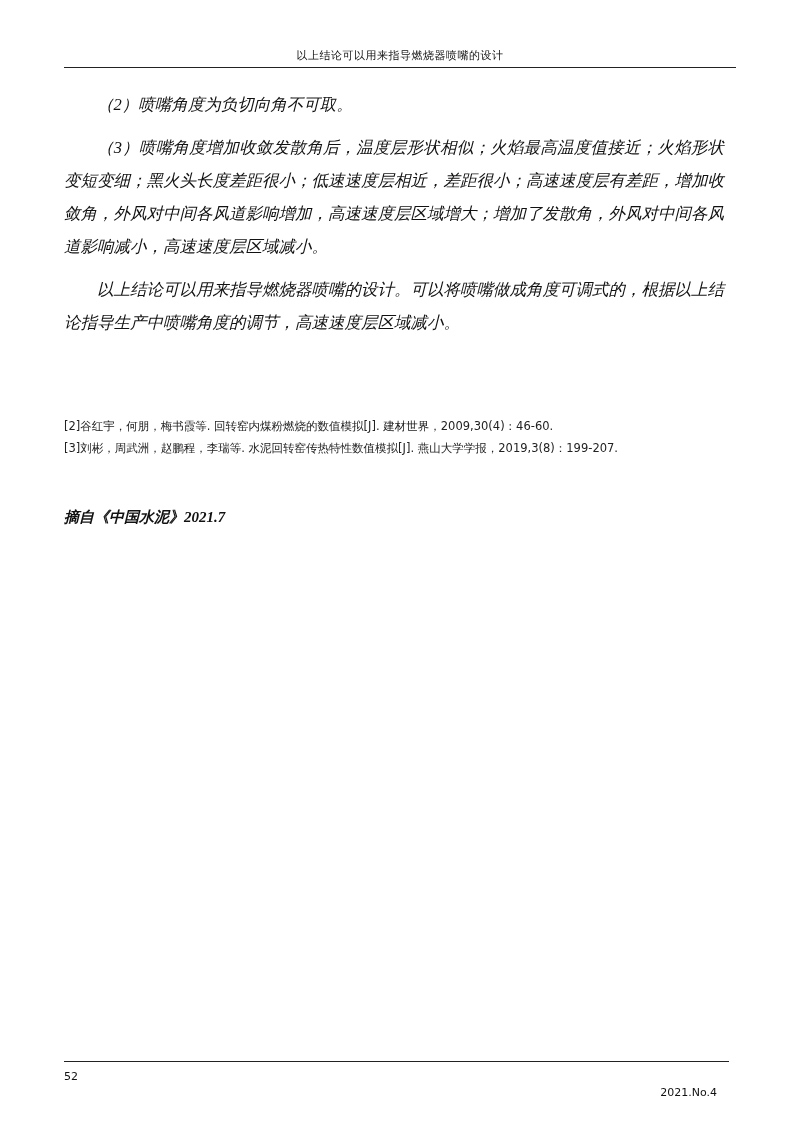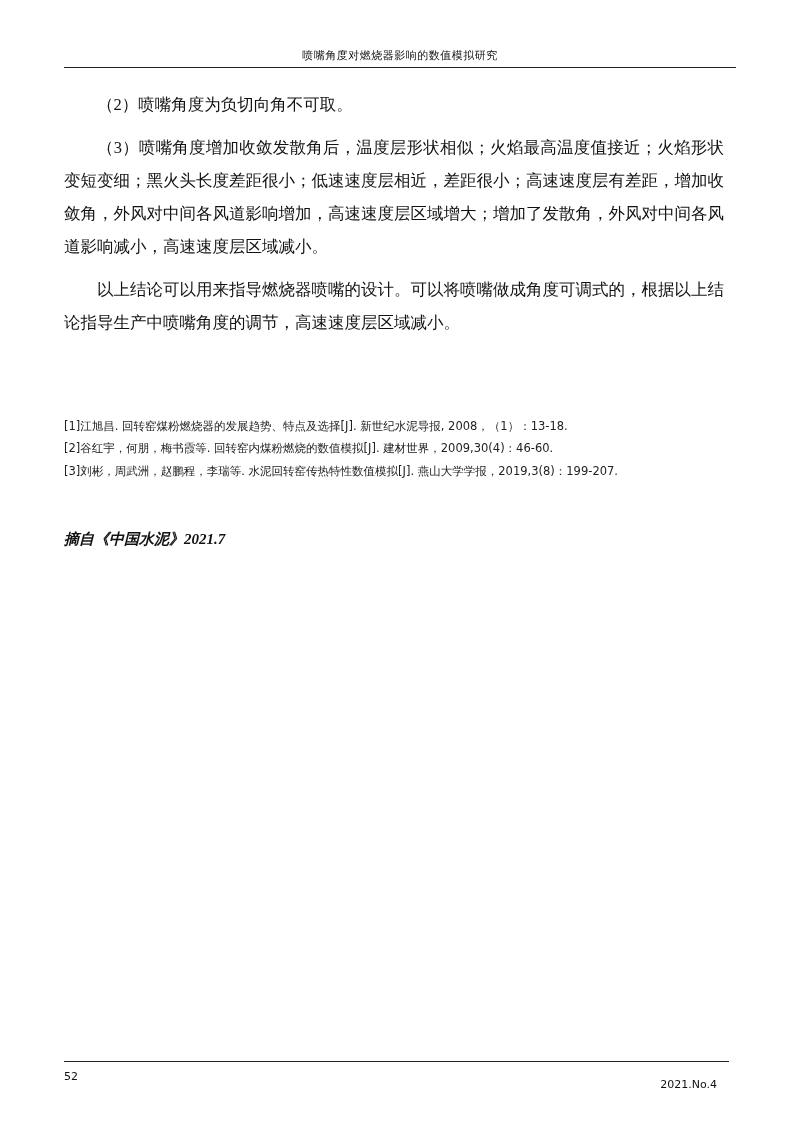--- a/index.html
+++ b/index.html
@@ -46,20 +46,21 @@
     margin-top: 6px;
   }
   p.para {
     margin: 0 12px 10px 0;
     font-size: 16.5px;
     line-height: 2.0;
     text-align: justify;
     text-justify: inter-ideograph;
     text-indent: 2em;
     color: #111;
+    font-style: italic;
   }
 
   
   .refs {
     margin-top: 76px;
   }
   .refs-title {
     font-family: "DejaVu Sans", "Liberation Sans", sans-serif;
     font-weight: bold;
     font-size: 13px;
@@ -104,41 +105,40 @@
   }
   .page-number {
     position: absolute;
     left: 0;
     right: 16px;
     text-align: left;
   }
   .issue {
     position: absolute;
     right: 12px;
-    top: 8px;
+    top: 16px;
   }
 </style>
 </head>
 <body>
 
 <div class="page">
 
   <div class="content">
 
-    <div class="runhead">喷嘴角度对燃烧器影响的数值模拟研究</div>
+    <div class="runhead">以上结论可以用来指导燃烧器喷嘴的设计</div>
     <div class="runhead-rule"></div>
 
     <div class="body-block">
       <p class="para">（2）喷嘴角度为负切向角不可取。</p>
       <p class="para">（3）喷嘴角度增加收敛发散角后，温度层形状相似；火焰最高温度值接近；火焰形状变短变细；黑火头长度差距很小；低速速度层相近，差距很小；高速速度层有差距，增加收敛角，外风对中间各风道影响增加，高速速度层区域增大；增加了发散角，外风对中间各风道影响减小，高速速度层区域减小。</p>
       <p class="para">以上结论可以用来指导燃烧器喷嘴的设计。可以将喷嘴做成角度可调式的，根据以上结论指导生产中喷嘴角度的调节，高速速度层区域减小。</p>
     </div>
 
     <div class="refs">
-      <div class="ref-item">[1]江旭昌. 回转窑煤粉燃烧器的发展趋势、特点及选择[J]. 新世纪水泥导报, 2008，（1）：13-18.</div>
       <div class="ref-item">[2]谷红宇，何朋，梅书霞等. 回转窑内煤粉燃烧的数值模拟[J]. 建材世界，2009,30(4)：46-60.</div>
       <div class="ref-item">[3]刘彬，周武洲，赵鹏程，李瑞等. 水泥回转窑传热特性数值模拟[J]. 燕山大学学报，2019,3(8)：199-207.</div>
     </div>
 
     <div class="source">摘自《中国水泥》2021.7</div>
 
   </div>
 
   <div class="footer">
     <div class="footer-rule"></div>

